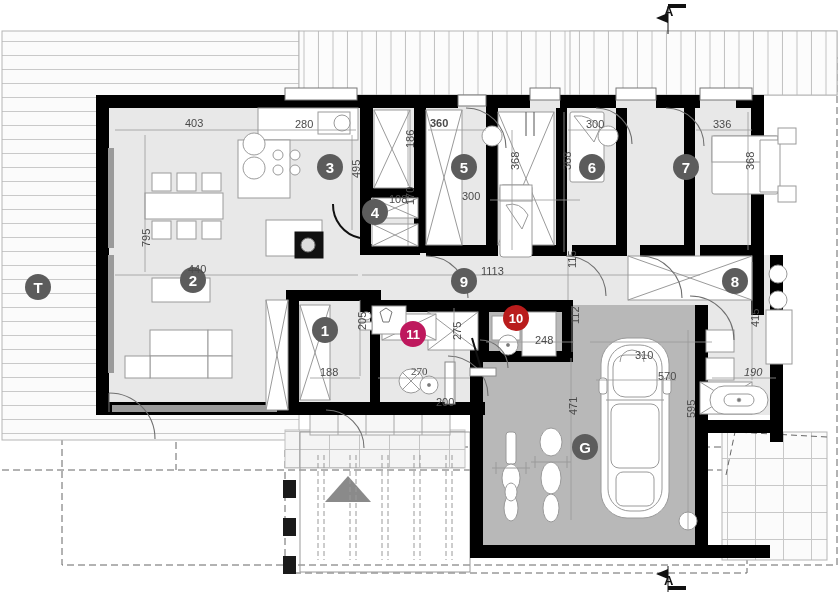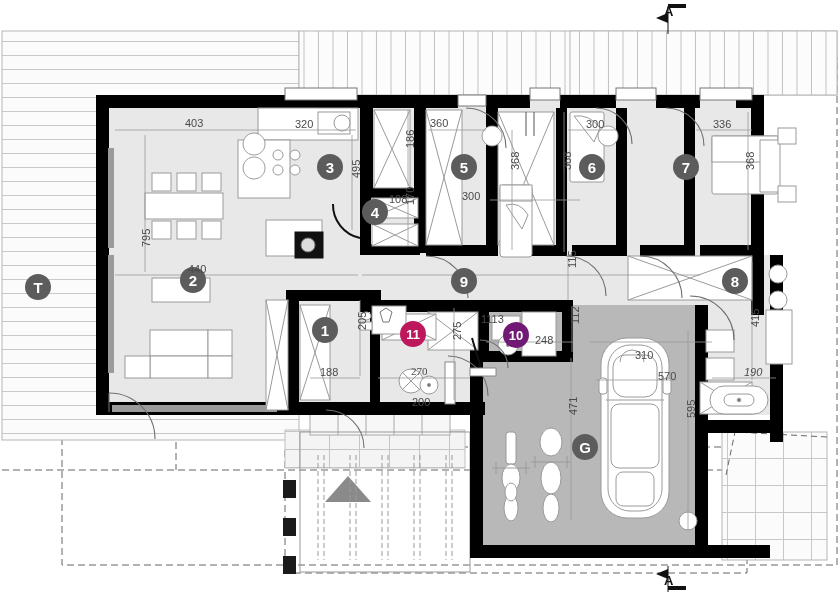--- a/index.html
+++ b/index.html
@@ -425,48 +425,48 @@
   <div class="ovl" id="badges">
       <div class="badge" style="left: 312px; top: 317px; background: rgb(92, 92, 92); color: rgb(255, 255, 255);">1</div>
       <div class="badge" style="left: 180px; top: 267px; background: rgb(92, 92, 92); color: rgb(255, 255, 255);">2</div>
       <div class="badge" style="left: 317px; top: 154px; background: rgb(92, 92, 92); color: rgb(255, 255, 255);">3</div>
       <div class="badge" style="left: 362px; top: 199px; background: rgb(92, 92, 92); color: rgb(255, 255, 255);">4</div>
       <div class="badge" style="left: 451px; top: 154px; background: rgb(92, 92, 92); color: rgb(255, 255, 255);">5</div>
       <div class="badge" style="left: 579px; top: 154px; background: rgb(92, 92, 92); color: rgb(255, 255, 255);">6</div>
       <div class="badge" style="left: 673px; top: 154px; background: rgb(92, 92, 92); color: rgb(255, 255, 255);">7</div>
       <div class="badge" style="left: 722px; top: 268px; background: rgb(92, 92, 92); color: rgb(255, 255, 255);">8</div>
       <div class="badge" style="left: 451px; top: 268px; background: rgb(92, 92, 92); color: rgb(255, 255, 255);">9</div>
-      <div class="badge small" style="left: 503px; top: 322px; background: #701a75; color: rgb(255, 255, 255);">10</div>
+      <div class="badge small" style="left: 503px; top: 305px; background: #b91c1c; color: rgb(255, 255, 255);">10</div>
       <div class="badge small" style="left: 400px; top: 321px; background: #be185d; color: rgb(255, 255, 255);">11</div>
       <div class="badge" style="left: 25px; top: 274px; background: rgb(92, 92, 92); color: rgb(255, 255, 255);">T</div>
       <div class="badge" style="left: 572px; top: 434px; background: rgb(92, 92, 92); color: rgb(255, 255, 255);">G</div>
     </div>
   <div class="ovl" id="dims">
       <div class="dim" style="color: rgb(74, 74, 74); left: 185px; top: 117px;">403</div>
-      <div class="dim" style="color: rgb(74, 74, 74); left: 295px; top: 118px;">320</div>
-      <div class="dim" style="color: rgb(74, 74, 74); left: 430px; top: 117px;">360</div>
+      <div class="dim" style="color: rgb(74, 74, 74); left: 295px; top: 118px;">280</div>
+      <div class="dim" style="color: rgb(74, 74, 74); left: 430px; top: 117px; font-weight: bold;">360</div>
       <div class="dim" style="color: rgb(74, 74, 74); left: 586px; top: 118px;">300</div>
       <div class="dim" style="color: rgb(74, 74, 74); left: 713px; top: 118px; text-align: right;">336</div>
       <div class="dim v" style="color: rgb(74, 74, 74); left: 404px; top: 148px;">186</div>
       <div class="dim v" style="color: rgb(74, 74, 74); left: 350px; top: 178px;">495</div>
       <div class="dim" style="color: rgb(74, 74, 74); left: 389px; top: 193px;">108</div>
       <div class="dim v" style="color: rgb(74, 74, 74); left: 404px; top: 205px;">170</div>
       <div class="dim" style="color: rgb(74, 74, 74); left: 462px; top: 190px;">300</div>
       <div class="dim v" style="color: rgb(74, 74, 74); left: 509px; top: 170px;">368</div>
       <div class="dim v" style="color: rgb(74, 74, 74); left: 561px; top: 170px;">368</div>
       <div class="dim v" style="color: rgb(74, 74, 74); left: 744px; top: 170px;">368</div>
       <div class="dim v" style="color: rgb(74, 74, 74); left: 140px; top: 247px;">795</div>
       <div class="dim" style="color: rgb(74, 74, 74); left: 188px; top: 263px;">440</div>
-      <div class="dim" style="color: rgb(74, 74, 74); left: 481px; top: 265px; margin-top: 48px;">1113</div>
+      <div class="dim" style="color: rgb(74, 74, 74); left: 481px; top: 265px;">1113</div>
       <div class="dim v" style="color: rgb(74, 74, 74); left: 566px; top: 268px;">115</div>
       <div class="dim v" style="color: rgb(74, 74, 74); left: 356px; top: 330px;">205</div>
       <div class="dim" style="color: rgb(74, 74, 74); left: 320px; top: 366px;">188</div>
       <div class="dim" style="color: rgb(74, 74, 74); left: 411px; top: 365px; font-family: Liberation Serif, serif;">270</div>
       <div class="dim v" style="color: rgb(74, 74, 74); left: 451px; top: 340px;">275</div>
-      <div class="dim" style="color: rgb(74, 74, 74); left: 412px; top: 396px;">200</div>
+      <div class="dim" style="color: rgb(74, 74, 74); left: 436px; top: 396px;">200</div>
       <div class="dim" style="color: rgb(74, 74, 74); left: 535px; top: 334px; text-align: right;">248</div>
       <div class="dim v" style="color: rgb(74, 74, 74); left: 569px; top: 324px;">112</div>
       <div class="dim" style="color: rgb(74, 74, 74); left: 635px; top: 349px;">310</div>
       <div class="dim" style="color: rgb(74, 74, 74); left: 630px; top: 370px; padding-left: 28px;">570</div>
       <div class="dim v" style="color: rgb(74, 74, 74); left: 567px; top: 415px;">471</div>
       <div class="dim v" style="color: rgb(74, 74, 74); left: 685px; top: 418px;">595</div>
       <div class="dim v" style="color: rgb(74, 74, 74); left: 749px; top: 327px;">415</div>
       <div class="dim" style="color: rgb(74, 74, 74); left: 744px; top: 366px; font-style: italic;">190</div>
     </div>
   <div class="ovl" id="secs">

